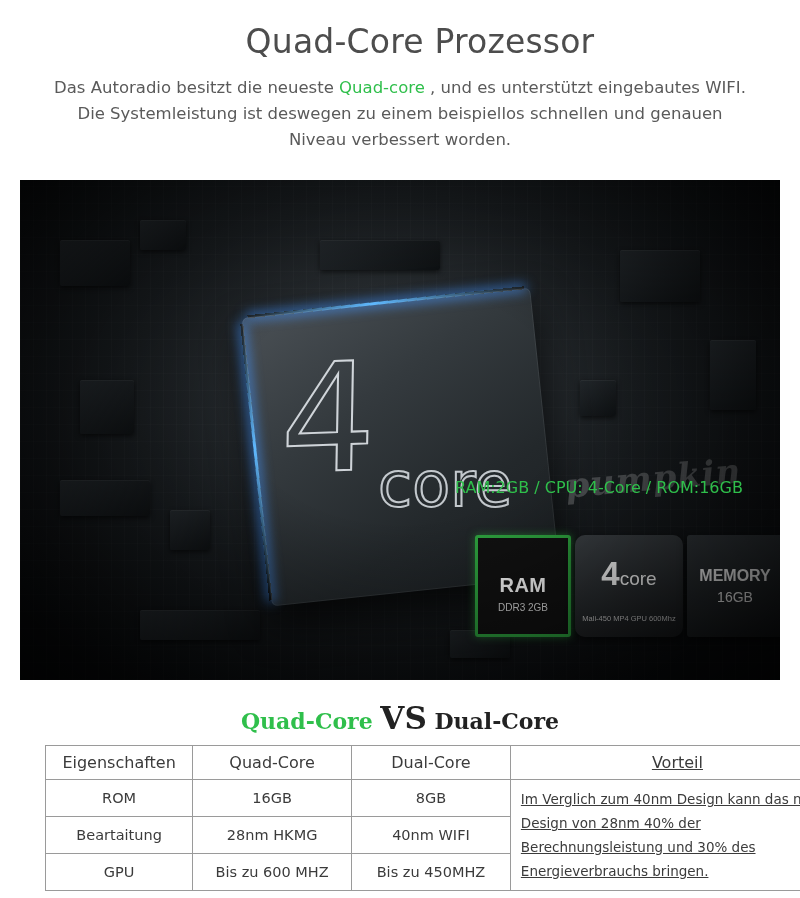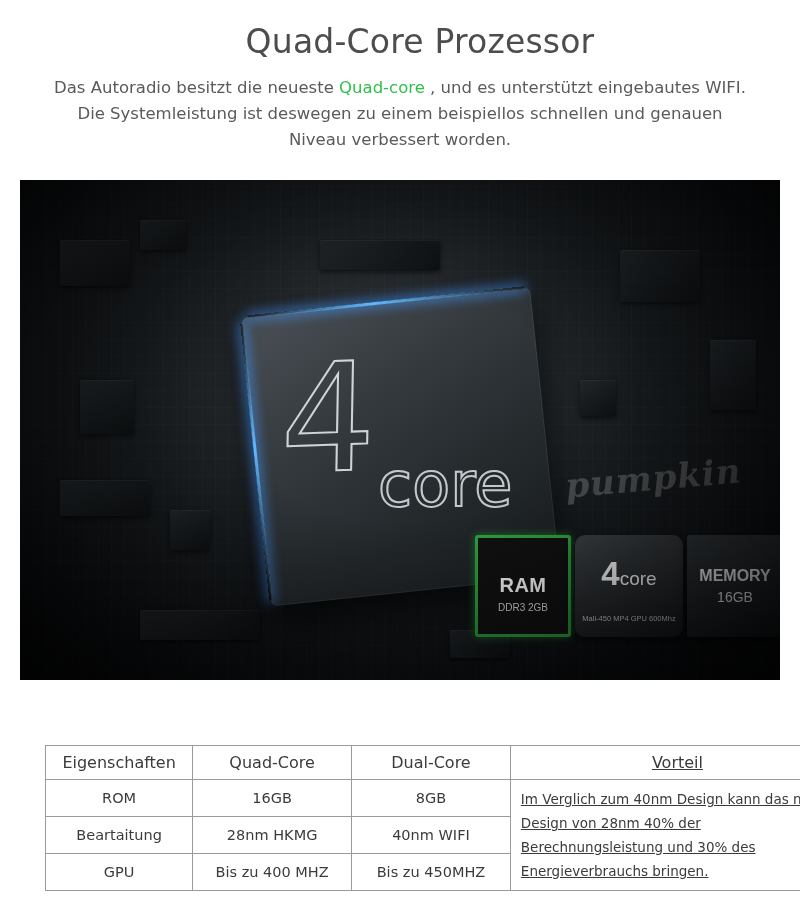--- a/index.html
+++ b/index.html
@@ -269,21 +269,27 @@
       </div>
       <div class="mod mod-mem">
         <div class="t1">MEMORY</div>
         <div class="t2">16GB</div>
       </div>
     </div>
 
     <div class="vign"></div>
   </div>
 
-
+  <div class="specline">RAM:2GB / CPU: 4-Core / ROM:16GB</div>
+
+  <div class="vs-head">
+    <span class="q">Quad-Core</span>
+    <span class="vs">VS</span>
+    <span>Dual-Core</span>
+  </div>
 
   <table class="cmp-table">
     <thead>
       <tr>
         <td class="c0">Eigenschaften</td>
         <td class="c1 green">Quad-Core</td>
         <td class="c2">Dual-Core</td>
         <td class="c3" style="text-align:center;">Vorteil</td>
       </tr>
     </thead>
@@ -294,19 +300,19 @@
         <td class="c2">8GB</td>
         <td class="c3 adv-cell" rowspan="3">Im Verglich zum 40nm Design kann das neue Design von 28nm 40% der Berechnungsleistung und 30% des Energieverbrauchs bringen.</td>
       </tr>
       <tr>
         <td class="c0">Beartaitung</td>
         <td class="c1 green">28nm HKMG</td>
         <td class="c2">40nm WIFI</td>
       </tr>
       <tr>
         <td class="c0">GPU</td>
-        <td class="c1 green">Bis zu 400 MHZ</td>
+        <td class="c1 green">Bis zu 600 MHZ</td>
         <td class="c2">Bis zu 450MHZ</td>
       </tr>
     </tbody>
   </table>
 
 </div>
 
 </body></html>

